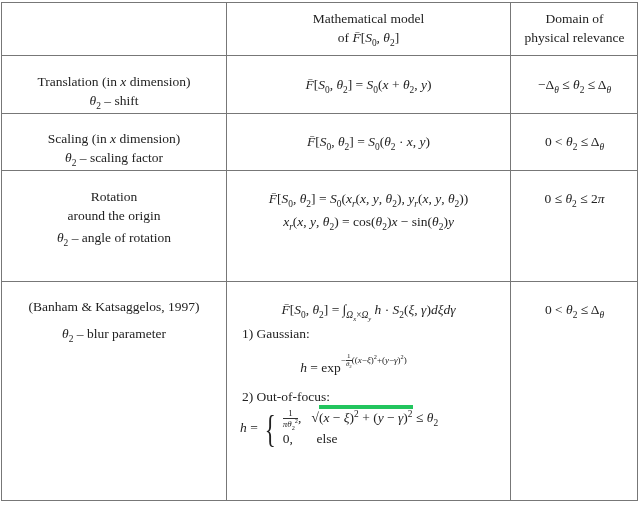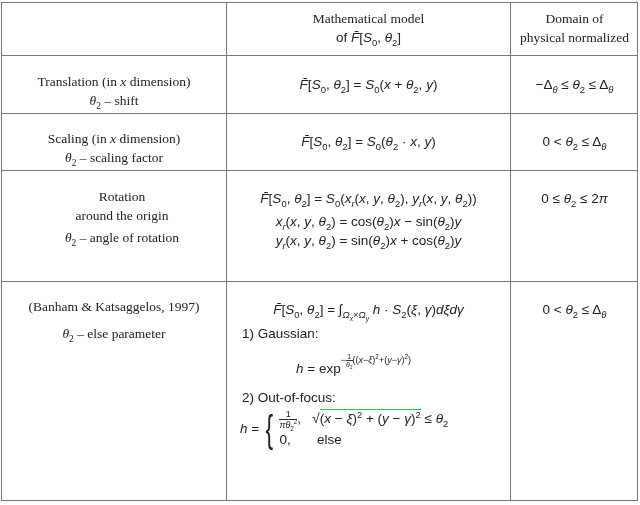--- a/index.html
+++ b/index.html
@@ -4,49 +4,49 @@
 <style>
   html, body { margin: 0; padding: 0; background: #ffffff; }
   body { width: 640px; height: 505px; position: relative; overflow: hidden;
          font-family: "DejaVu Serif", "Liberation Serif", serif; color: #222; }
   .tbl { position: absolute; left: 1px; top: 2px; width: 637px; height: 499px;
          border: 1px solid #777; box-sizing: border-box; }
   .vline { position: absolute; top: 0; bottom: 0; width: 1px; background: #777; }
   .hline { position: absolute; left: 0; right: 0; height: 1px; background: #777; }
   .cell { position: absolute; box-sizing: border-box; text-align: center;
           font-size: 13.5px; line-height: 19px; font-family: "Liberation Serif", "DejaVu Serif", serif; }
-  .math { font-family: Liberation Sans, sans-serif; white-space: nowrap; }
+  .math { font-family: Liberation Serif, serif; white-space: nowrap; }
   i { font-style: italic; }
   .left { text-align: left; }
   sub, sup { font-size: 70%; line-height: 0; }
   .frac { display: inline-block; vertical-align: middle; text-align: center; font-size: 9px; line-height: 10px; }
   .frac .num { display: block; border-bottom: 1px solid #333; padding: 0 1px; }
   .frac .den { display: block; }
   .brace { font-size: 38px; line-height: 38px; vertical-align: middle; font-weight: 200; display: inline-block; transform: scaleX(0.6); }
   .cases { display: inline-block; vertical-align: middle; text-align: left; line-height: 20px; }
-  .sqrt { border-top: 1px solid #22c55e; padding-top: 1px; }
+  .sqrt { border-top: 4px solid #22c55e; padding-top: 1px; }
 </style>
 </head>
 <body>
 
 <div class="tbl">
   <div class="vline" style="left:224px"></div>
   <div class="vline" style="left:508px"></div>
   <div class="hline" style="top:52px"></div>
   <div class="hline" style="top:110px"></div>
   <div class="hline" style="top:167px"></div>
   <div class="hline" style="top:278px"></div>
 
   <div class="cell" style="left:225px;width:283px;top:6px">
     <div>Mathematical model</div>
     <div class="math"><span>of</span> <i>F̄</i>[<i>S</i><sub>0</sub>, <i>θ</i><sub>2</sub>]</div>
   </div>
   <div class="cell" style="left:509px;width:127px;top:6px">
     <div>Domain of</div>
-    <div>physical normalized</div>
+    <div>physical relevance</div>
   </div>
 
   <div class="cell" style="left:0;width:224px;top:69px">
     <div><span>Translation (in </span><i>x</i><span> dimension)</span></div>
     <div><i>θ</i><sub>2</sub><span> – shift</span></div>
   </div>
   <div class="cell math" style="left:225px;width:283px;top:72px">
     <i>F̄</i>[<i>S</i><sub>0</sub>, <i>θ</i><sub>2</sub>] = <i>S</i><sub>0</sub>(<i>x</i> + <i>θ</i><sub>2</sub>, <i>y</i>)
   </div>
   <div class="cell math" style="left:509px;width:127px;top:72px">
@@ -57,37 +57,36 @@
     <div><span>Scaling (in </span><i>x</i><span> dimension)</span></div>
     <div><i>θ</i><sub>2</sub><span> – scaling factor</span></div>
   </div>
   <div class="cell math" style="left:225px;width:283px;top:129px">
     <i>F̄</i>[<i>S</i><sub>0</sub>, <i>θ</i><sub>2</sub>] = <i>S</i><sub>0</sub>(<i>θ</i><sub>2</sub> · <i>x</i>, <i>y</i>)
   </div>
   <div class="cell math" style="left:509px;width:127px;top:129px">
     0 &lt; <i>θ</i><sub>2</sub> ≤ Δ<sub><i>θ</i></sub>
   </div>
 
-  <div class="cell" style="left:8px;width:224px;top:184px">
+  <div class="cell" style="left:0;width:224px;top:184px">
     <div>Rotation</div>
     <div>around the origin</div>
     <div style="margin-top:3px"><i>θ</i><sub>2</sub><span> – angle of rotation</span></div>
   </div>
   <div class="cell math" style="left:225px;width:283px;top:186px">
     <div><i>F̄</i>[<i>S</i><sub>0</sub>, <i>θ</i><sub>2</sub>] = <i>S</i><sub>0</sub>(<i>x<sub>r</sub></i>(<i>x</i>, <i>y</i>, <i>θ</i><sub>2</sub>), <i>y<sub>r</sub></i>(<i>x</i>, <i>y</i>, <i>θ</i><sub>2</sub>))</div>
     <div style="margin-top:4px"><i>x<sub>r</sub></i>(<i>x</i>, <i>y</i>, <i>θ</i><sub>2</sub>) = cos(<i>θ</i><sub>2</sub>)<i>x</i> − sin(<i>θ</i><sub>2</sub>)<i>y</i></div>
-    <div><i>y<sub>r</sub></i>(<i>x</i>, <i>y</i>, <i>θ</i><sub>2</sub>) = sin(<i>θ</i><sub>2</sub>)<i>x</i> + cos(<i>θ</i><sub>2</sub>)<i>y</i></div>
   </div>
   <div class="cell math" style="left:509px;width:127px;top:186px">
     0 ≤ <i>θ</i><sub>2</sub> ≤ 2<i>π</i>
   </div>
 
   <div class="cell" style="left:0;width:224px;top:294px">
     <div>(Banham &amp; Katsaggelos, 1997)</div>
-    <div style="margin-top:8px"><i>θ</i><sub>2</sub><span> – else parameter</span></div>
+    <div style="margin-top:8px"><i>θ</i><sub>2</sub><span> – blur parameter</span></div>
   </div>
   <div class="cell math" style="left:225px;width:283px;top:297px">
     <div><i>F̄</i>[<i>S</i><sub>0</sub>, <i>θ</i><sub>2</sub>] = ∫<sub><i>Ω<sub>x</sub></i>×<i>Ω<sub>y</sub></i></sub> <i>h</i> · <i>S</i><sub>2</sub>(<i>ξ</i>, <i>γ</i>)<i>dξdγ</i></div>
     <div class="left" style="padding-left:15px;margin-top:5px">1) Gaussian:</div>
     <div style="margin-top:14px;margin-left:-30px"><i>h</i> = exp<sup style="font-size:9px;position:relative;top:-4px">−<span class="frac" style="font-size:7px;line-height:7px"><span class="num">1</span><span class="den"><i>θ</i><sub>2</sub></span></span>((<i>x</i>−<i>ξ</i>)<sup>2</sup>+(<i>y</i>−<i>γ</i>)<sup>2</sup>)</sup></div>
     <div class="left" style="padding-left:15px;margin-top:10px">2) Out-of-focus:</div>
     <div class="left" style="padding-left:13px;margin-top:2px">
       <i>h</i> = <span class="brace">{</span>
       <span class="cases">
         <div><span class="frac"><span class="num">1</span><span class="den"><i>πθ</i><sub>2</sub><sup>2</sup></span></span>, &nbsp; √<span class="sqrt">(<i>x</i> − <i>ξ</i>)<sup>2</sup> + (<i>y</i> − <i>γ</i>)<sup>2</sup></span> ≤ <i>θ</i><sub>2</sub></div>

